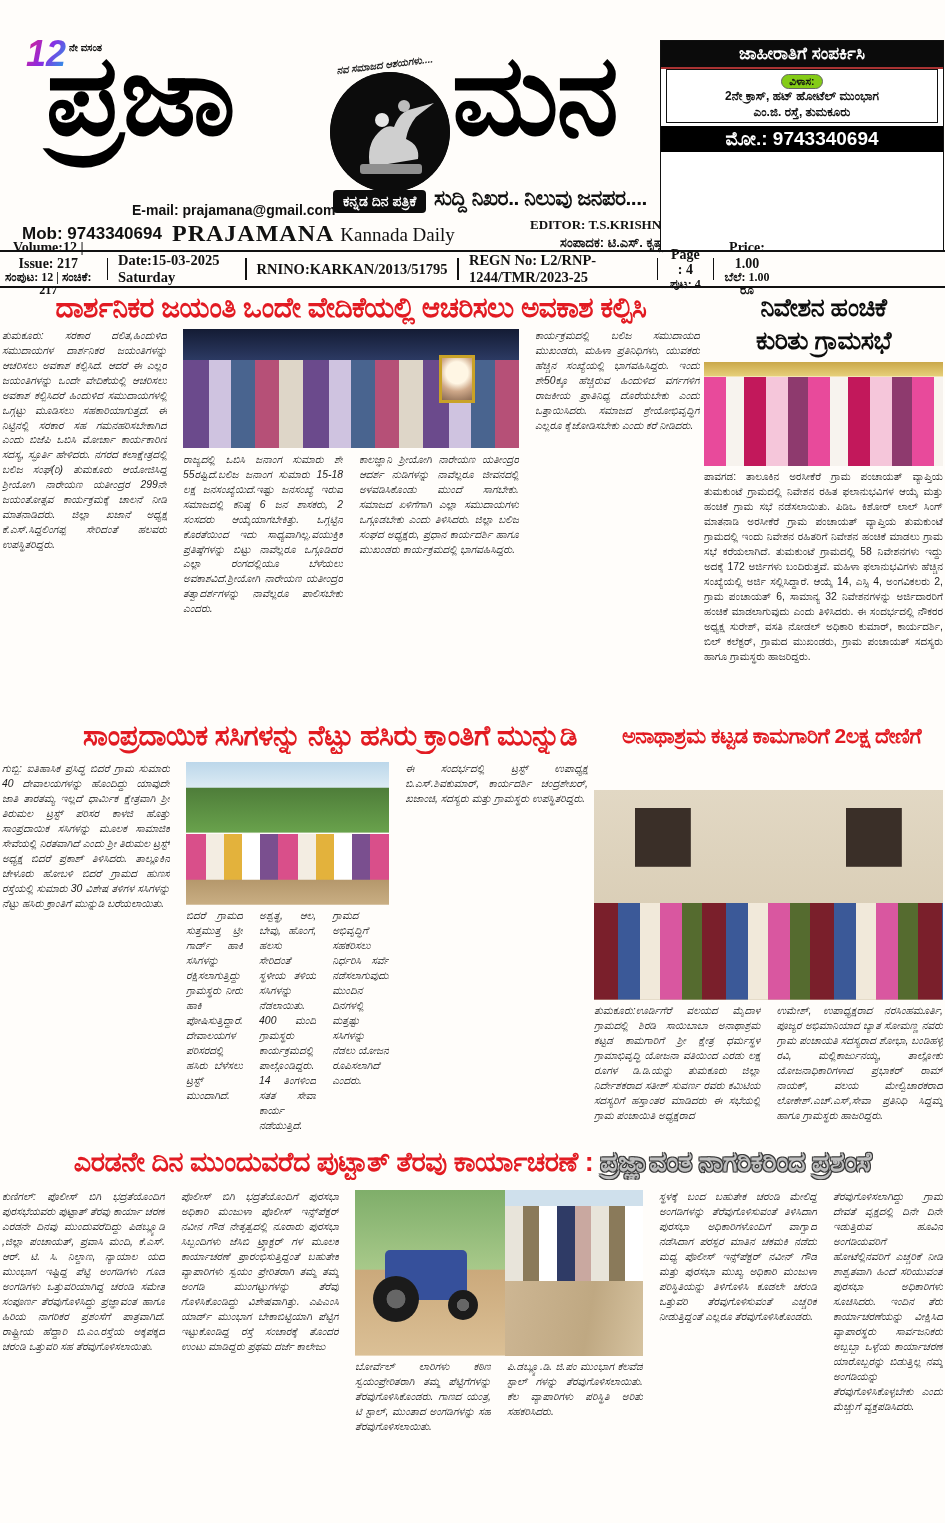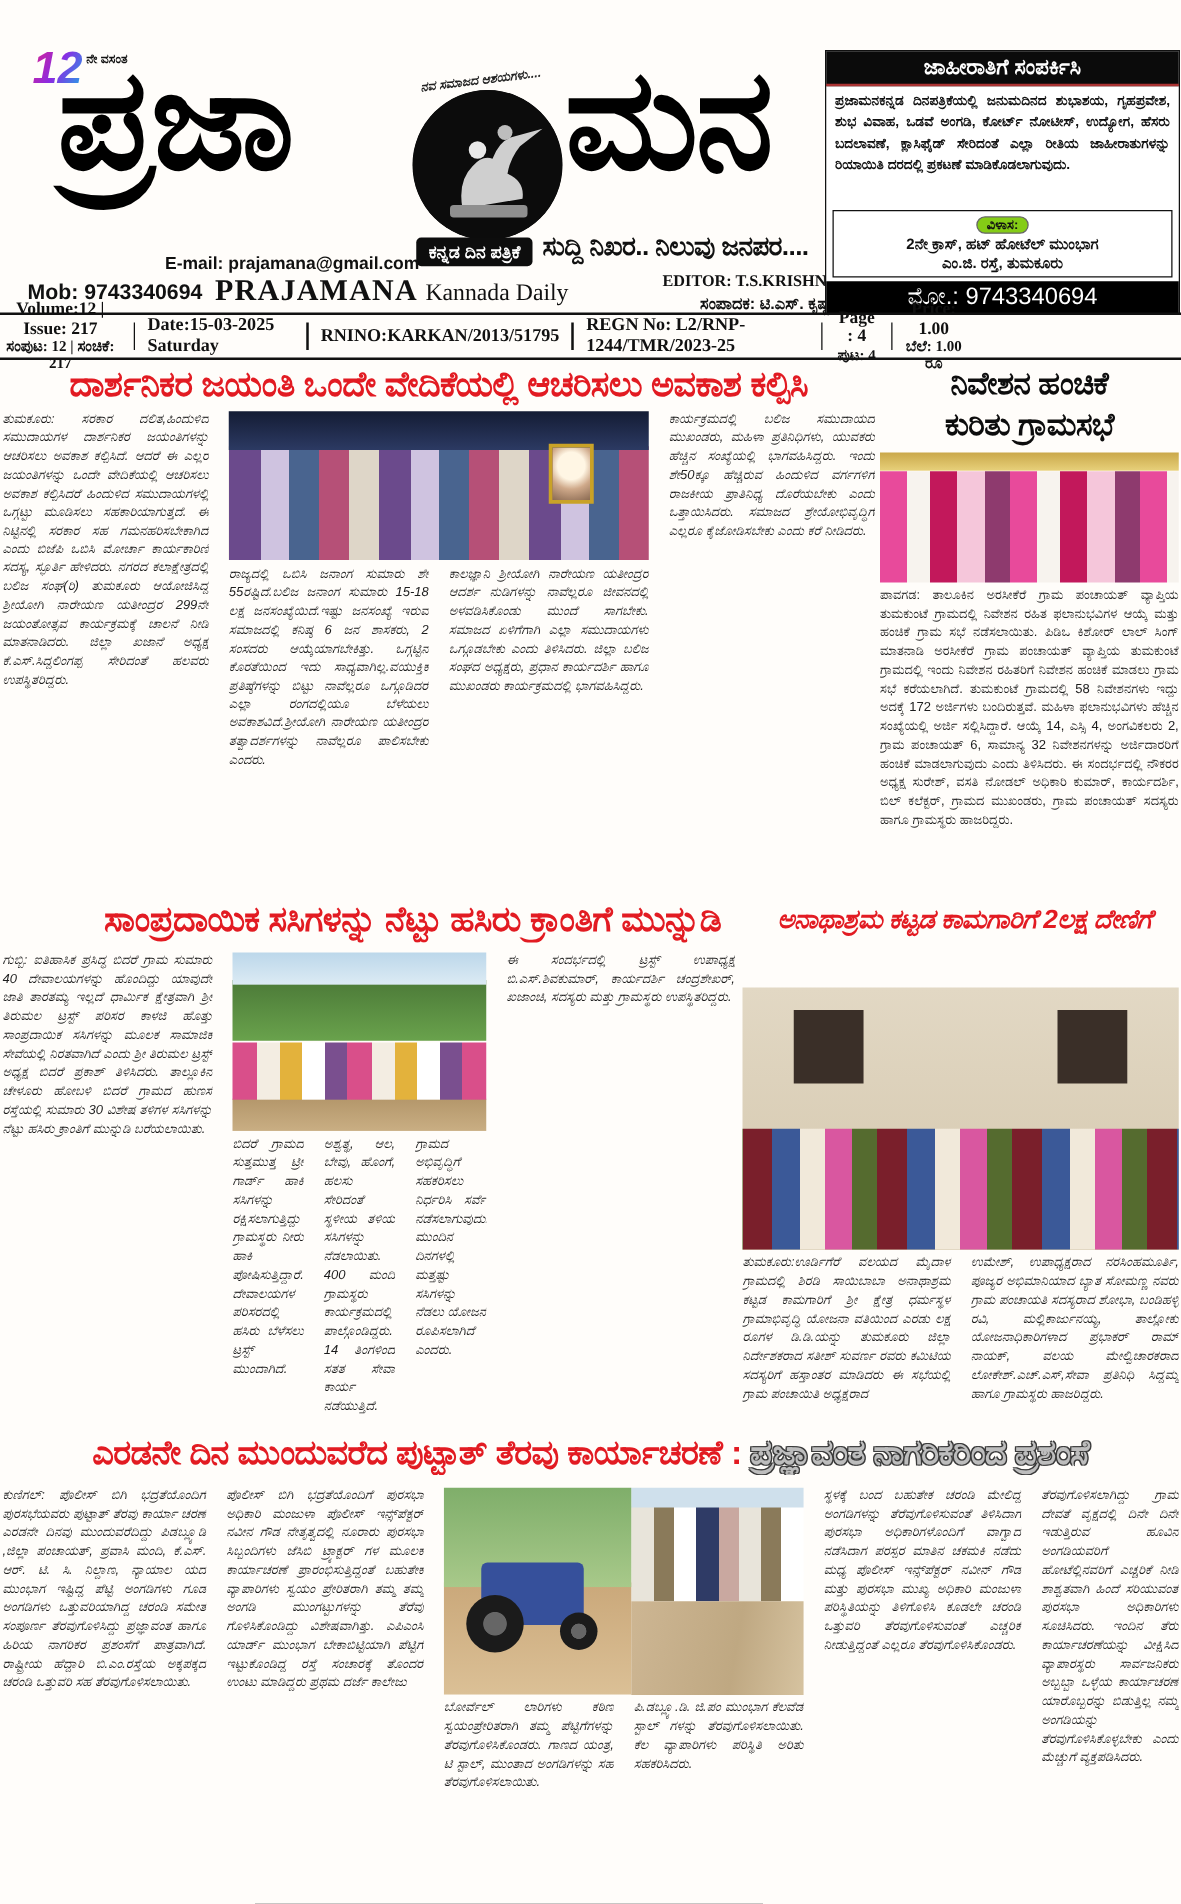--- a/index.html
+++ b/index.html
@@ -23,21 +23,21 @@
   .en-name b{font-size:24px;letter-spacing:1px;} .en-name span{font-size:19px;margin-left:6px;}
   .ed-en{position:absolute;left:530px;top:217px;font-size:13px;font-weight:700;font-family:"Liberation Serif",serif;}
   .ed-kn{position:absolute;left:560px;top:235px;font-size:13px;font-weight:700;}
   
   .adbox{position:absolute;left:660px;top:40px;width:282px;height:210px;border:1.5px solid #111;display:flex;flex-direction:column;background:#fff;}
   .ad-head{background:#0b0b0b;color:#fff;text-align:center;font-size:17px;font-weight:900;padding:3px 0;border-bottom:2px solid #a33;}
   .ad-body{flex:1;font-size:11px;font-weight:700;line-height:1.55;text-align:justify;padding:4px 7px 2px;}
   .ad-addr{border:1px solid #111;margin:0 5px 3px;text-align:center;padding:1px 0 2px;}
   .ad-chip{display:inline-block;border:1px solid #666;border-radius:8px;background:#84cc16;font-size:10.5px;font-weight:700;padding:0 7px;}
   .ad-l{font-size:12px;font-weight:700;line-height:1.3;}
-  .ad-phone{background:#000;color:#fff;text-align:center;font-size:19px;font-weight:400;padding:2px 0;}
+  .ad-phone{background:#000;color:#fff;text-align:center;font-size:19px;font-weight:700;padding:2px 0;}
   
   .rule{position:absolute;left:0;width:945px;background:#111;}
   .infobar{position:absolute;left:0;top:253px;width:770px;height:32px;display:flex;align-items:center;justify-content:center;
      font-family:"Liberation Serif",serif;font-weight:700;}
   .sep{width:2px;height:22px;background:#111;margin:0 10px;}
   .stk{text-align:center;line-height:1.1;} .stk .l1{font-size:14px;} .stk .l2{font-size:12px;}
   .one{font-size:14.5px;}
   
   .hl-red{color:#e21b22;font-weight:900;text-align:center;letter-spacing:-0.5px;}
   .hl-blk{color:#0d0d0d;font-weight:900;text-align:center;letter-spacing:-0.5px;}
@@ -70,21 +70,21 @@
   .colC1{width:168px;height:378px;} .midC{flex:1;}
   .photoC{height:143px;margin-bottom:4px;
     background-image:linear-gradient(#bcd7ea,#dcebf4),linear-gradient(#4c7a38,#69a24c),
       repeating-linear-gradient(90deg,#d94f8a 0 20px,#f3ede2 20px 38px,#e3b23c 38px 56px,#ffffff 56px 74px,#7a4f8f 74px 92px),
       linear-gradient(#b4976b,#c9ae83);
     background-size:100% 18%,100% 34%,100% 32%,100% 18%;background-position:0 0,0 23%,0 74%,0 100%;}
   .midC .cols .bt{flex:1;height:231px;}
   
   .headD{position:absolute;left:600px;top:722px;width:343px;}
   .headD .hl-blk{font-size:20px;line-height:1.25;}
-  .headD .hl-red{font-size:21px;line-height:1.3;font-style:italic;}
+  .headD .hl-red{font-size:21px;line-height:1.3;}
   .photoD{position:absolute;left:594px;top:790px;width:349px;height:210px;
     background-image:linear-gradient(#3a2f28,#3a2f28),linear-gradient(#3a2f28,#3a2f28),
       repeating-linear-gradient(90deg,#7a1f2b 0 24px,#3b5998 24px 46px,#f1e9da 46px 66px,#d957a0 66px 88px,#556b2f 88px 108px),
       linear-gradient(#e2d8c4,#d4c7ad);
     background-size:16% 28%,16% 28%,100% 46%,100% 100%;background-position:14% 12%,86% 12%,0 100%,0 0;}
   .bodyD{position:absolute;left:594px;top:1004px;width:349px;height:134px;}
   .bodyD .bt{flex:1;height:134px;}
   
   .headE{position:absolute;left:2px;top:1146px;width:941px;text-align:center;font-size:27px;font-weight:900;
     line-height:1.25;white-space:nowrap;overflow:hidden;letter-spacing:-0.5px;}
@@ -134,21 +134,20 @@
   <div class="tagline">ಸುದ್ದಿ ನಿಖರ.. ನಿಲುವು ಜನಪರ....</div>
   <div class="mob">Mob: 9743340694</div>
   <div class="en-name">
     <b>PRAJAMANA</b><span>Kannada Daily</span>
   </div>
   <div class="ed-en">EDITOR: T.S.KRISHNAMURTHY</div>
   <div class="ed-kn">ಸಂಪಾದಕ: ಟಿ.ಎಸ್. ಕೃಷ್ಣಮೂರ್ತಿ</div>
 
   <div class="adbox">
     <div class="ad-head">ಜಾಹೀರಾತಿಗೆ ಸಂಪರ್ಕಿಸಿ</div>
-    <div class="ad-body">ಪ್ರಜಾಮನಕನ್ನಡ ದಿನಪತ್ರಿಕೆಯಲ್ಲಿ ಜನುಮದಿನದ ಶುಭಾಶಯ, ಗೃಹಪ್ರವೇಶ, ಶುಭ ವಿವಾಹ, ಒಡವೆ ಅಂಗಡಿ, ಕೋರ್ಟ್ ನೋಟೀಸ್, ಉದ್ಯೋಗ, ಹೆಸರು ಬದಲಾವಣೆ, ಕ್ಲಾಸಿಫೈಡ್ ಸೇರಿದಂತೆ ಎಲ್ಲಾ ರೀತಿಯ ಜಾಹೀರಾತುಗಳನ್ನು ರಿಯಾಯಿತಿ ದರದಲ್ಲಿ ಪ್ರಕಟಣೆ ಮಾಡಿಕೊಡಲಾಗುವುದು.</div>
     <div class="ad-addr">
       <span class="ad-chip">ವಿಳಾಸ:</span>
       <div class="ad-l">2ನೇ ಕ್ರಾಸ್, ಹಟ್ ಹೋಟೆಲ್ ಮುಂಭಾಗ</div>
       <div class="ad-l">ಎಂ.ಜಿ. ರಸ್ತೆ, ತುಮಕೂರು</div>
     </div>
     <div class="ad-phone">ಮೋ.: 9743340694</div>
   </div>
 
   <div class="rule" style="top:250px;height:2px;"></div>
   <div class="infobar">

